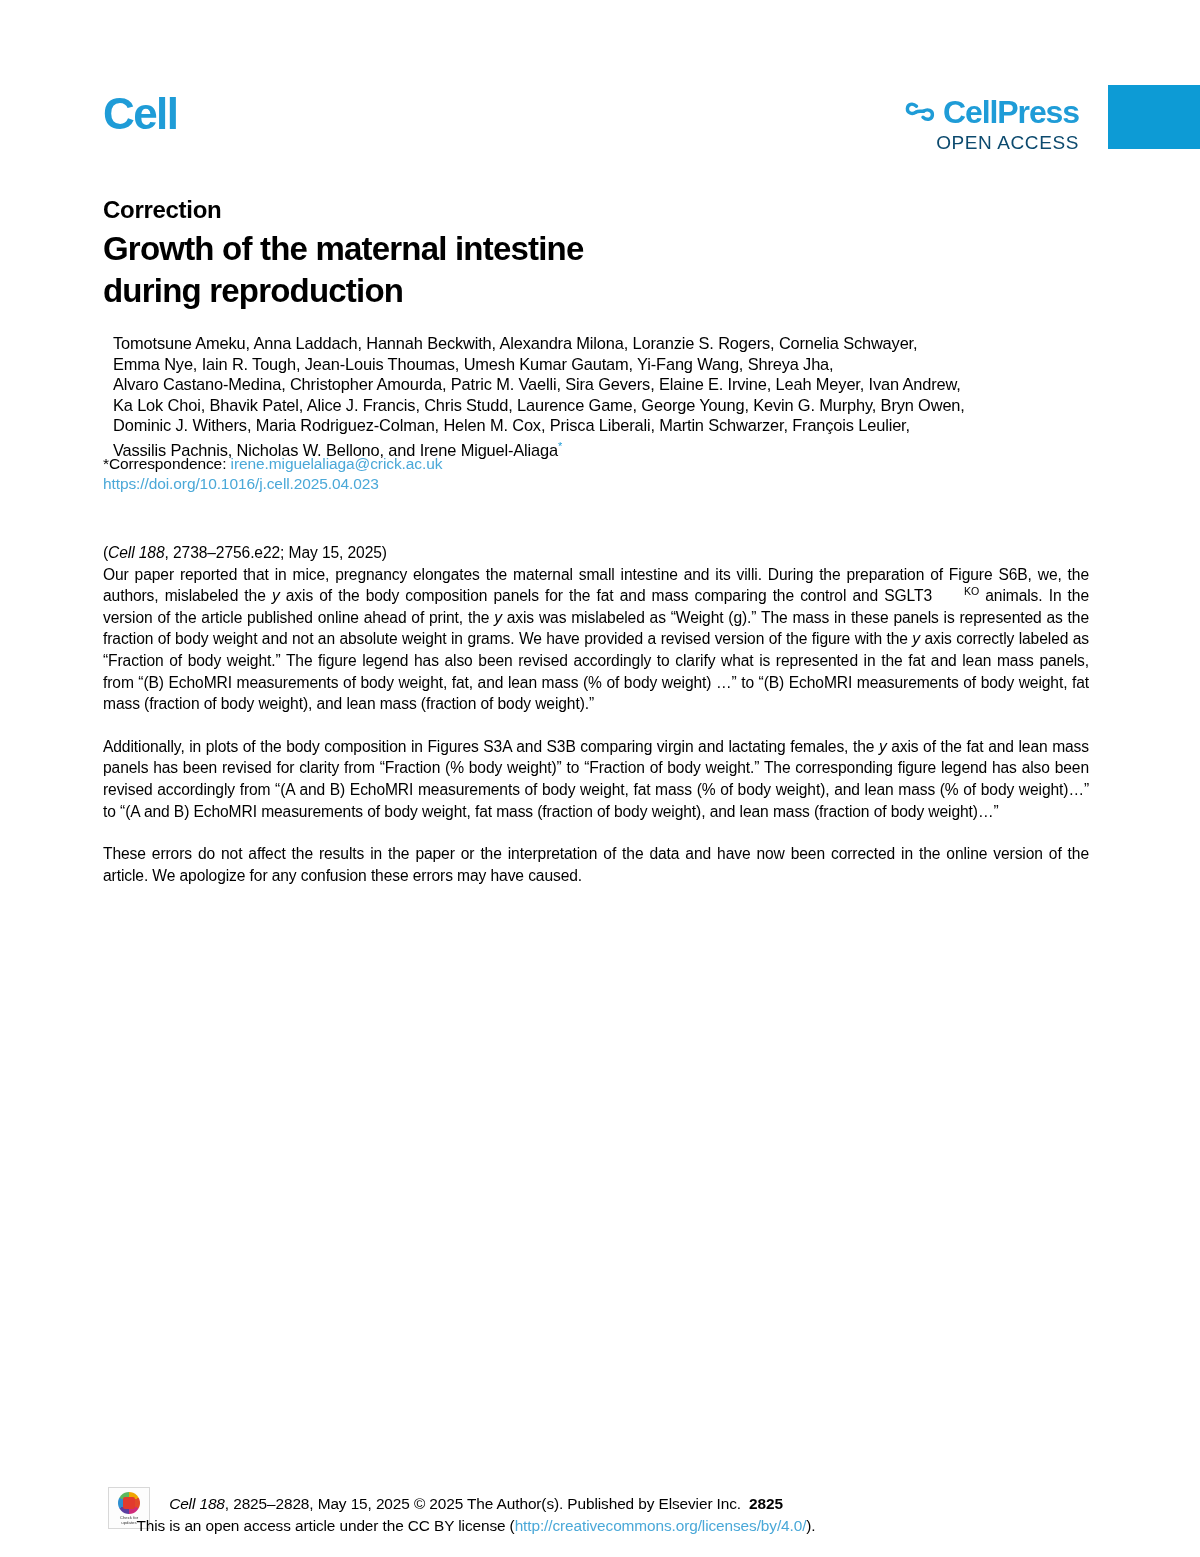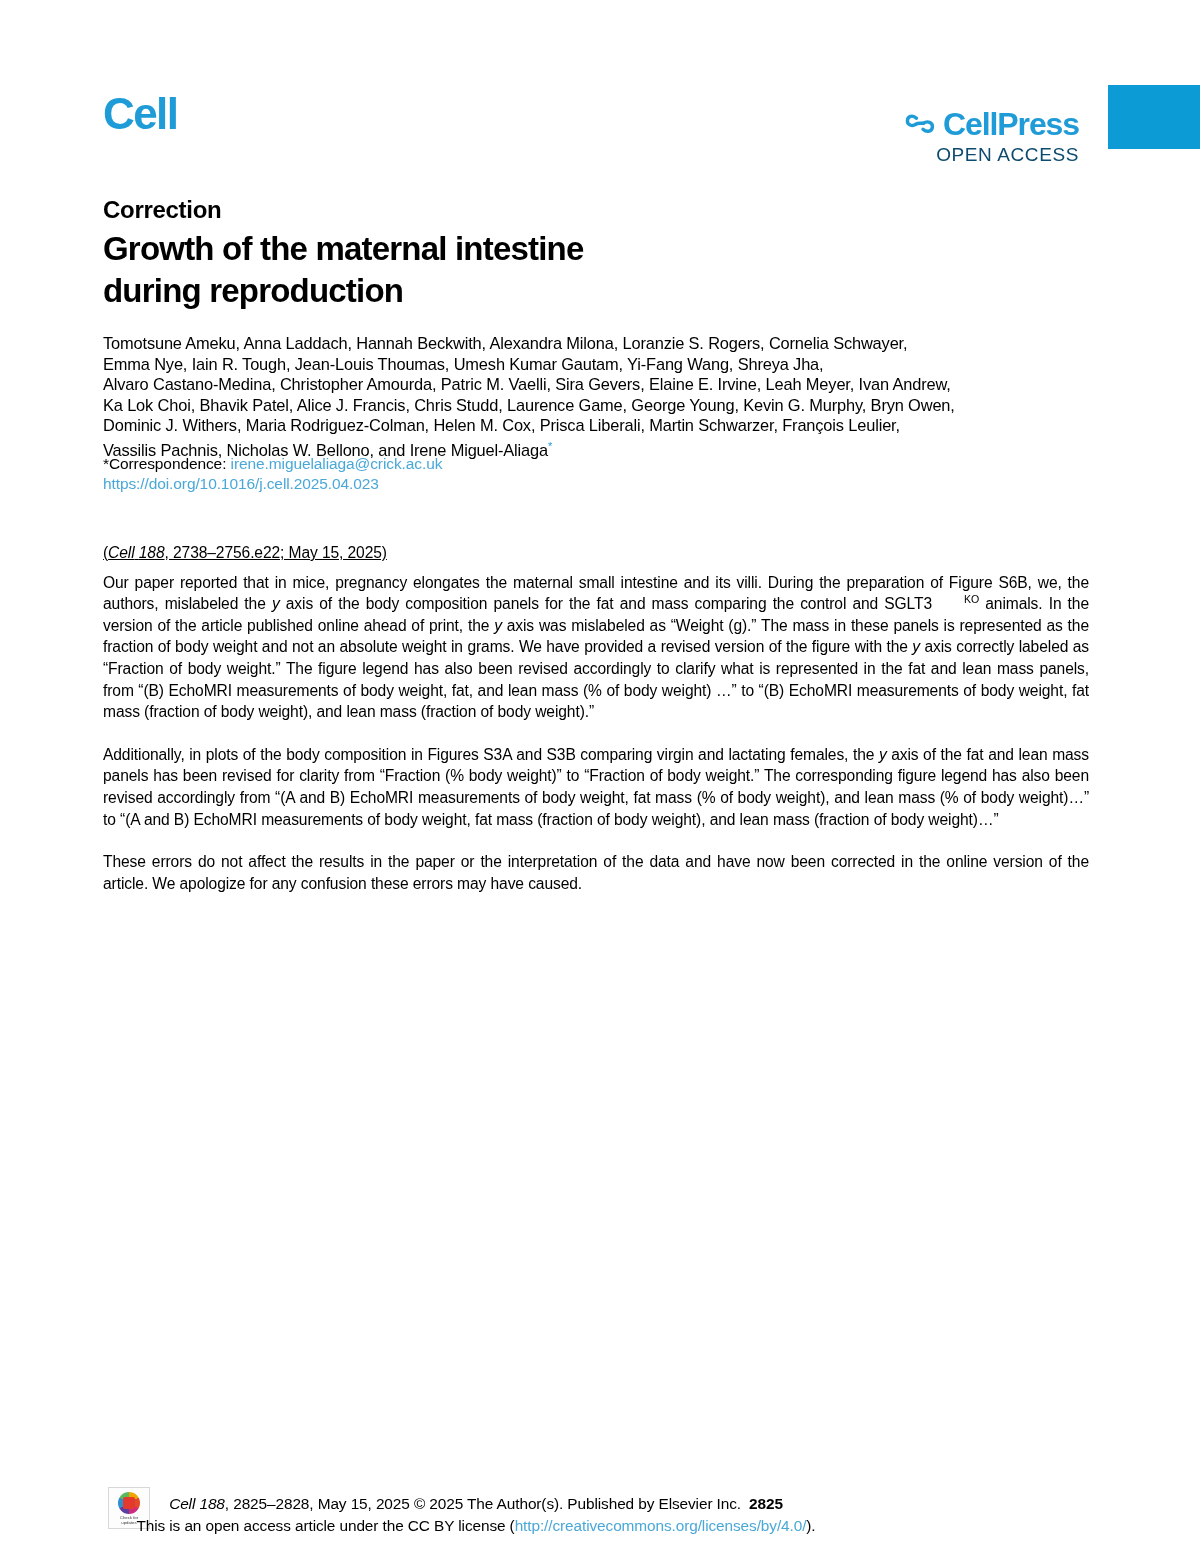--- a/index.html
+++ b/index.html
@@ -47,21 +47,20 @@
     position: absolute;
     right: 121px;
     top: 96px;
     text-align: right;
   }
   .cp-row {
     display: flex;
     align-items: center;
     justify-content: flex-end;
     gap: 8px;
-    margin-top: 12px;
   }
   .cp-mark {
     display: block;
     width: 30px;
     height: 26px;
   }
   .cp-name {
     font-family: "Liberation Sans", sans-serif;
     font-weight: bold;
     font-size: 32px;
@@ -107,21 +106,21 @@
     font-weight: bold;
     color: #000;
     letter-spacing: -0.8px;
     line-height: 1.28;
     margin: 0;
   }
 
   
   .authors {
     position: absolute;
-    left: 103px;
+    left: 113px;
     top: 333px;
     width: 1010px;
     font-size: 16.4px;
     line-height: 20.5px;
     color: #000;
     letter-spacing: -0.15px;
   }
   .authors .ast {
     color: #1f9cd7;
     vertical-align: super;
@@ -162,22 +161,21 @@
     text-align: justify;
     letter-spacing: -0.1px;
   }
   .body-text p {
     margin: 0 0 21px 0;
   }
   .body-text p.tight {
     margin-bottom: 0;
   }
   .body-text .cite-line {
-    margin-bottom: 8px;
-    text-decoration: underline;
+    margin-bottom: 0;
   }
   sup {
     font-size: 0.68em;
     vertical-align: super;
     line-height: 0;
     padding-left: 32px;
   }
   em { font-style: italic; }
 
   

